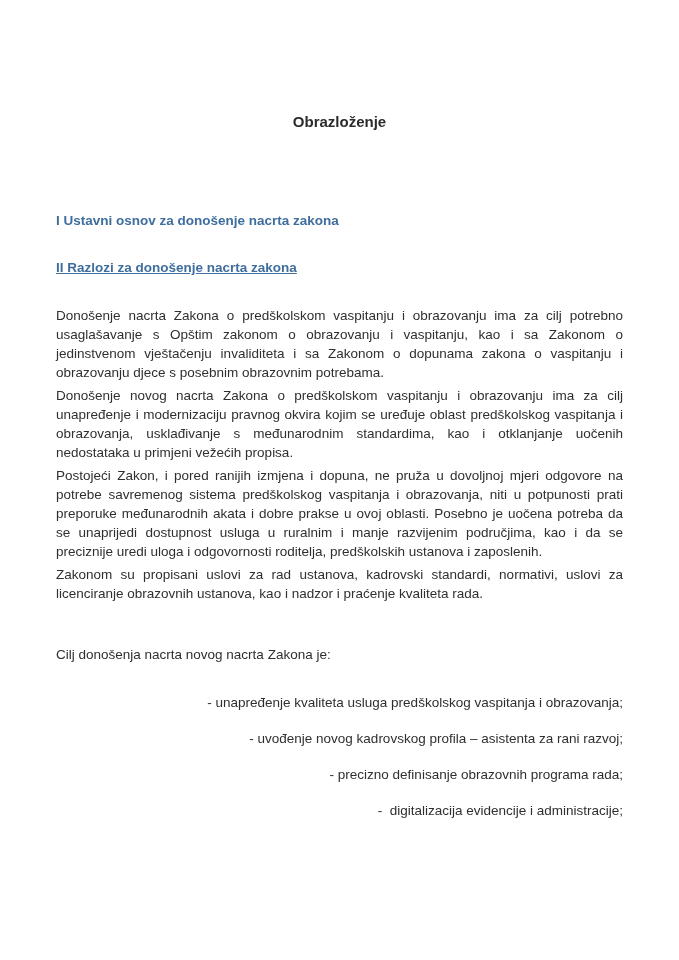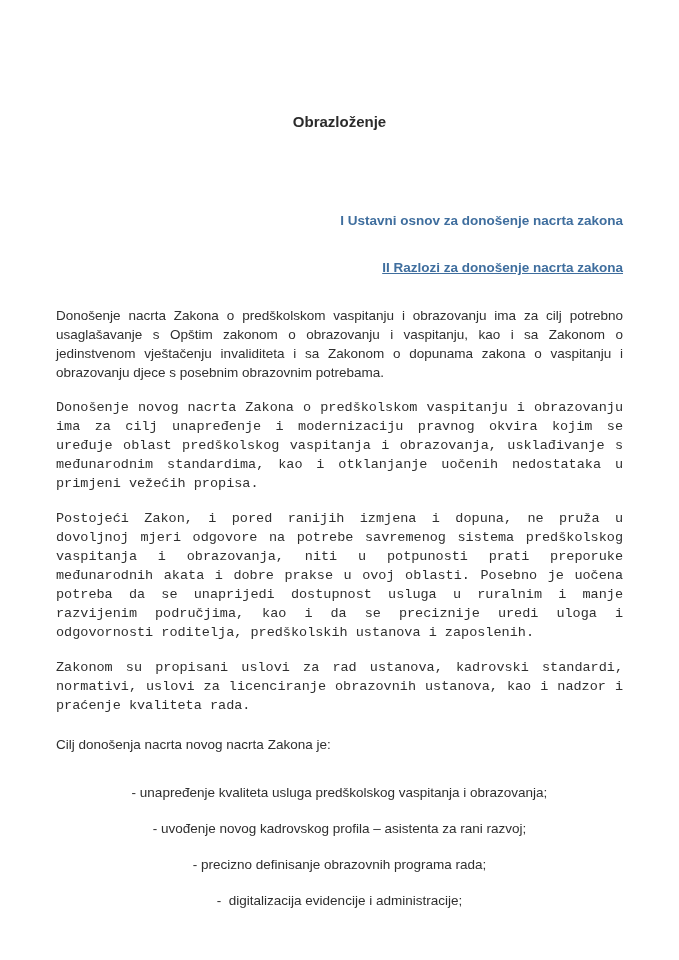--- a/index.html
+++ b/index.html
@@ -29,55 +29,54 @@
     font-weight: 700;
     text-align: center;
     color: #2b2b2b;
   }
   .sec-heading {
     margin: 0;
     font-size: 13.5px;
     line-height: 19px;
     font-weight: 700;
     color: #3f6e9e;
-    text-align: right;
+    text-align: left;
   }
   .sec-heading.first {
     margin-top: 80px;
   }
   .sec-heading.second {
     margin-top: 28px;
     text-decoration: underline;
   }
   .para {
     margin: 0;
     font-size: 13.5px;
     line-height: 19px;
     text-align: justify;
     color: #2f2f2f;
   }
   .para.after-heading {
     margin-top: 29px;
   }
   .para.follow {
-    margin-top: 16px;
-    font-family: Liberation Mono, monospace;
+    margin-top: 4px;
   }
   .goal-intro {
-    margin: 20px 0 0 0;
+    margin: 42px 0 0 0;
     font-size: 13.5px;
     line-height: 19px;
     text-align: left;
     color: #2f2f2f;
   }
   .goal-item {
     margin: 17px 0 0 0;
     font-size: 13.5px;
     line-height: 19px;
-    text-align: center;
+    text-align: right;
     color: #2f2f2f;
     white-space: pre-wrap;
   }
   .goal-item.first {
     margin-top: 29px;
   }
 </style>
 </head>
 <body>
 

